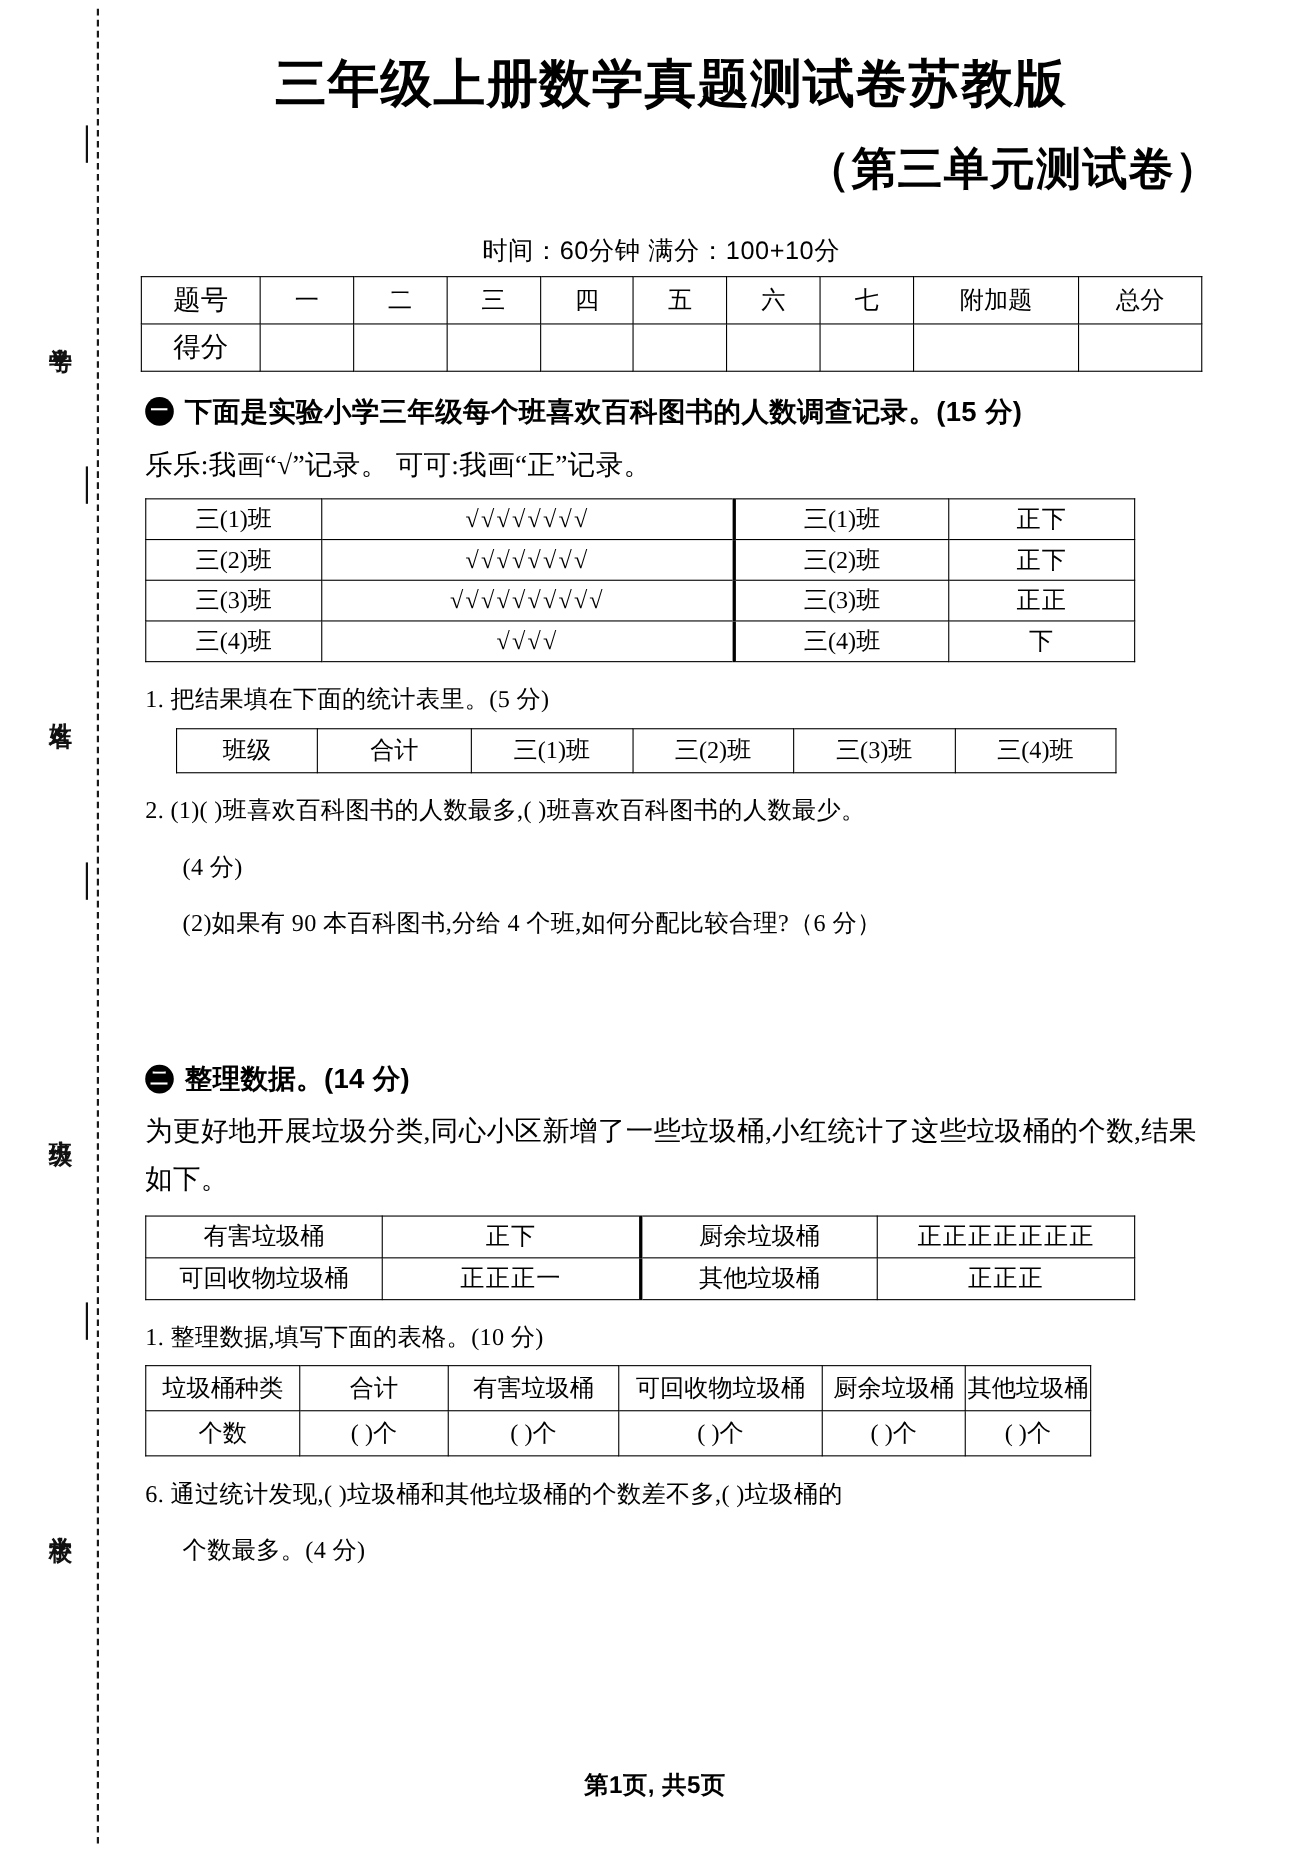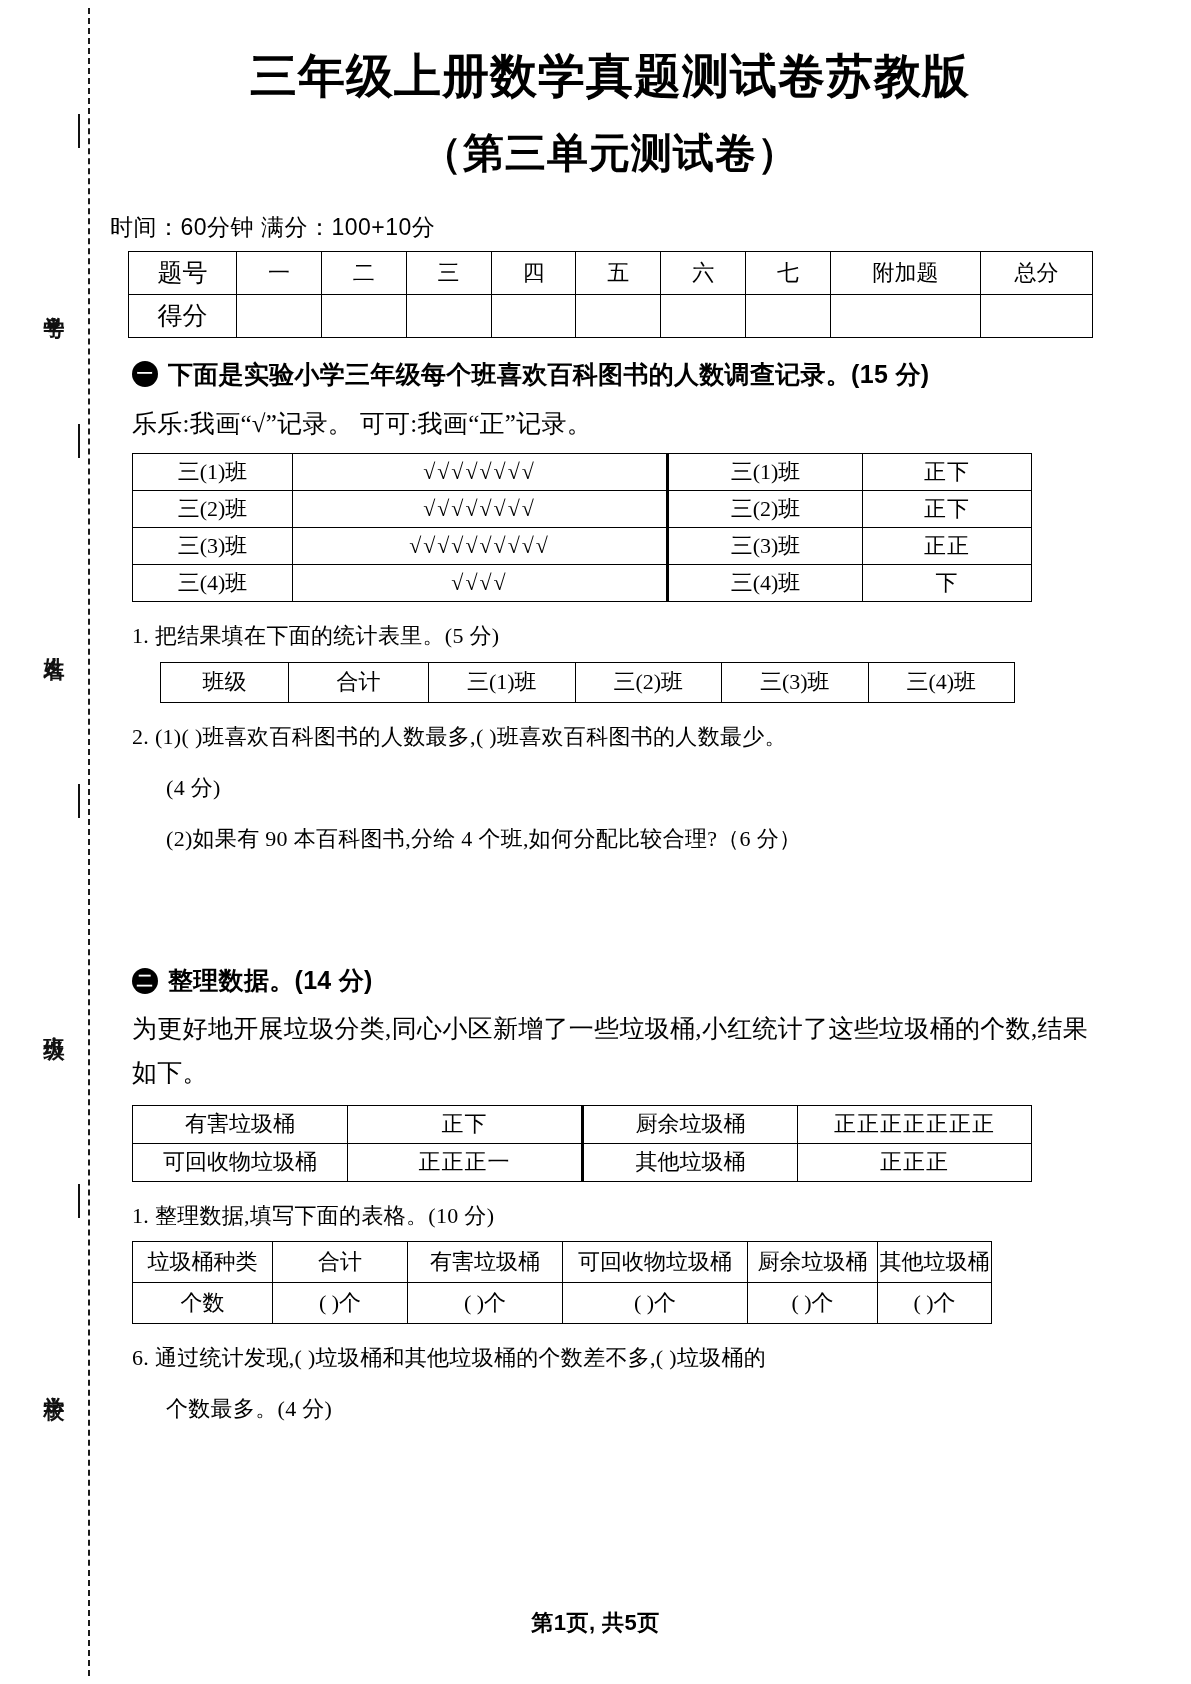--- a/index.html
+++ b/index.html
@@ -51,32 +51,32 @@
     text-align: center;
     font-family: "Liberation Sans", "DejaVu Sans", sans-serif;
     font-weight: bold;
     font-size: 47px;
     letter-spacing: 1px;
     margin-top: 50px;
     line-height: 1.12;
     white-space: nowrap;
   }
   .title2 {
-    text-align: center;
+    text-align: right;
     font-family: "Liberation Sans", "DejaVu Sans", sans-serif;
     font-weight: bold;
     font-size: 41px;
     letter-spacing: 1px;
     margin-top: 28px;
     line-height: 1.1;
   }
 
   .meta-line {
     margin-top: 36px;
-    text-align: left;
+    text-align: center;
     padding-right: 18px;
     font-family: "Liberation Sans", "DejaVu Sans", sans-serif;
     font-size: 23px;
     letter-spacing: 0.5px;
   }
 
   
   table.grid {
     border-collapse: collapse;
     table-layout: fixed;

